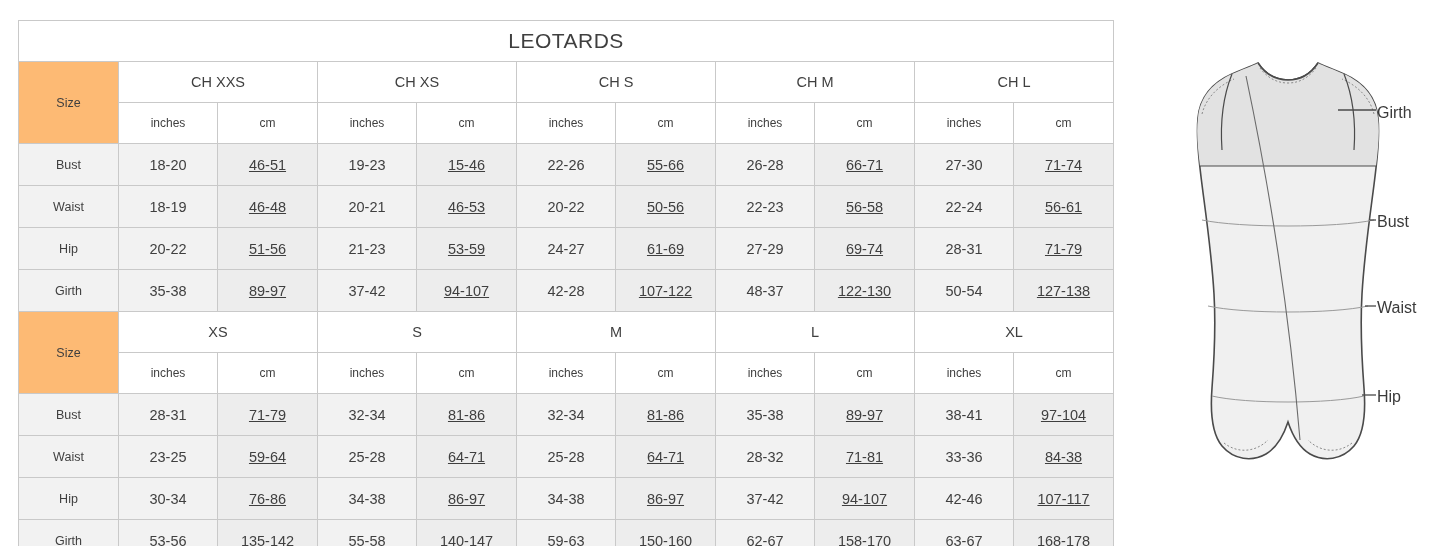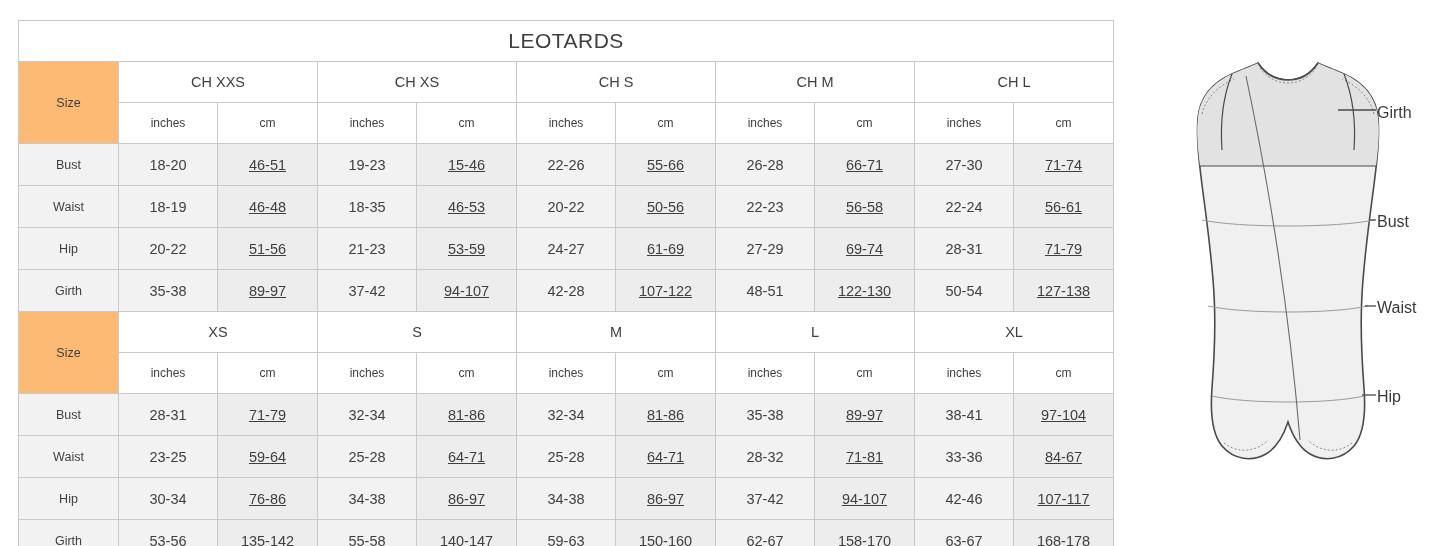--- a/index.html
+++ b/index.html
@@ -156,21 +156,21 @@
           <td class="val alt">55-66</td>
           <td class="val">26-28</td>
           <td class="val alt">66-71</td>
           <td class="val">27-30</td>
           <td class="val alt">71-74</td>
         </tr>
         <tr>
           <td class="row-label">Waist</td>
           <td class="val">18-19</td>
           <td class="val alt">46-48</td>
-          <td class="val">18-35</td>
+          <td class="val">20-21</td>
           <td class="val alt">46-53</td>
           <td class="val">20-22</td>
           <td class="val alt">50-56</td>
           <td class="val">22-23</td>
           <td class="val alt">56-58</td>
           <td class="val">22-24</td>
           <td class="val alt">56-61</td>
         </tr>
         <tr>
           <td class="row-label">Hip</td>
@@ -186,21 +186,21 @@
           <td class="val alt">71-79</td>
         </tr>
         <tr>
           <td class="row-label">Girth</td>
           <td class="val">35-38</td>
           <td class="val alt">89-97</td>
           <td class="val">37-42</td>
           <td class="val alt">94-107</td>
           <td class="val">42-28</td>
           <td class="val alt">107-122</td>
-          <td class="val">48-51</td>
+          <td class="val">48-37</td>
           <td class="val alt">122-130</td>
           <td class="val">50-54</td>
           <td class="val alt">127-138</td>
         </tr>
 
         <tr>
           <td class="size-label-cell" rowspan="2">Size</td>
           <td class="group-head" colspan="2">XS</td>
           <td class="group-head" colspan="2">S</td>
           <td class="group-head" colspan="2">M</td>
@@ -237,21 +237,21 @@
           <td class="row-label">Waist</td>
           <td class="val">23-25</td>
           <td class="val alt">59-64</td>
           <td class="val">25-28</td>
           <td class="val alt">64-71</td>
           <td class="val">25-28</td>
           <td class="val alt">64-71</td>
           <td class="val">28-32</td>
           <td class="val alt">71-81</td>
           <td class="val">33-36</td>
-          <td class="val alt">84-67</td>
+          <td class="val alt">84-38</td>
         </tr>
         <tr>
           <td class="row-label">Hip</td>
           <td class="val">30-34</td>
           <td class="val alt">76-86</td>
           <td class="val">34-38</td>
           <td class="val alt">86-97</td>
           <td class="val">34-38</td>
           <td class="val alt">86-97</td>
           <td class="val">37-42</td>

